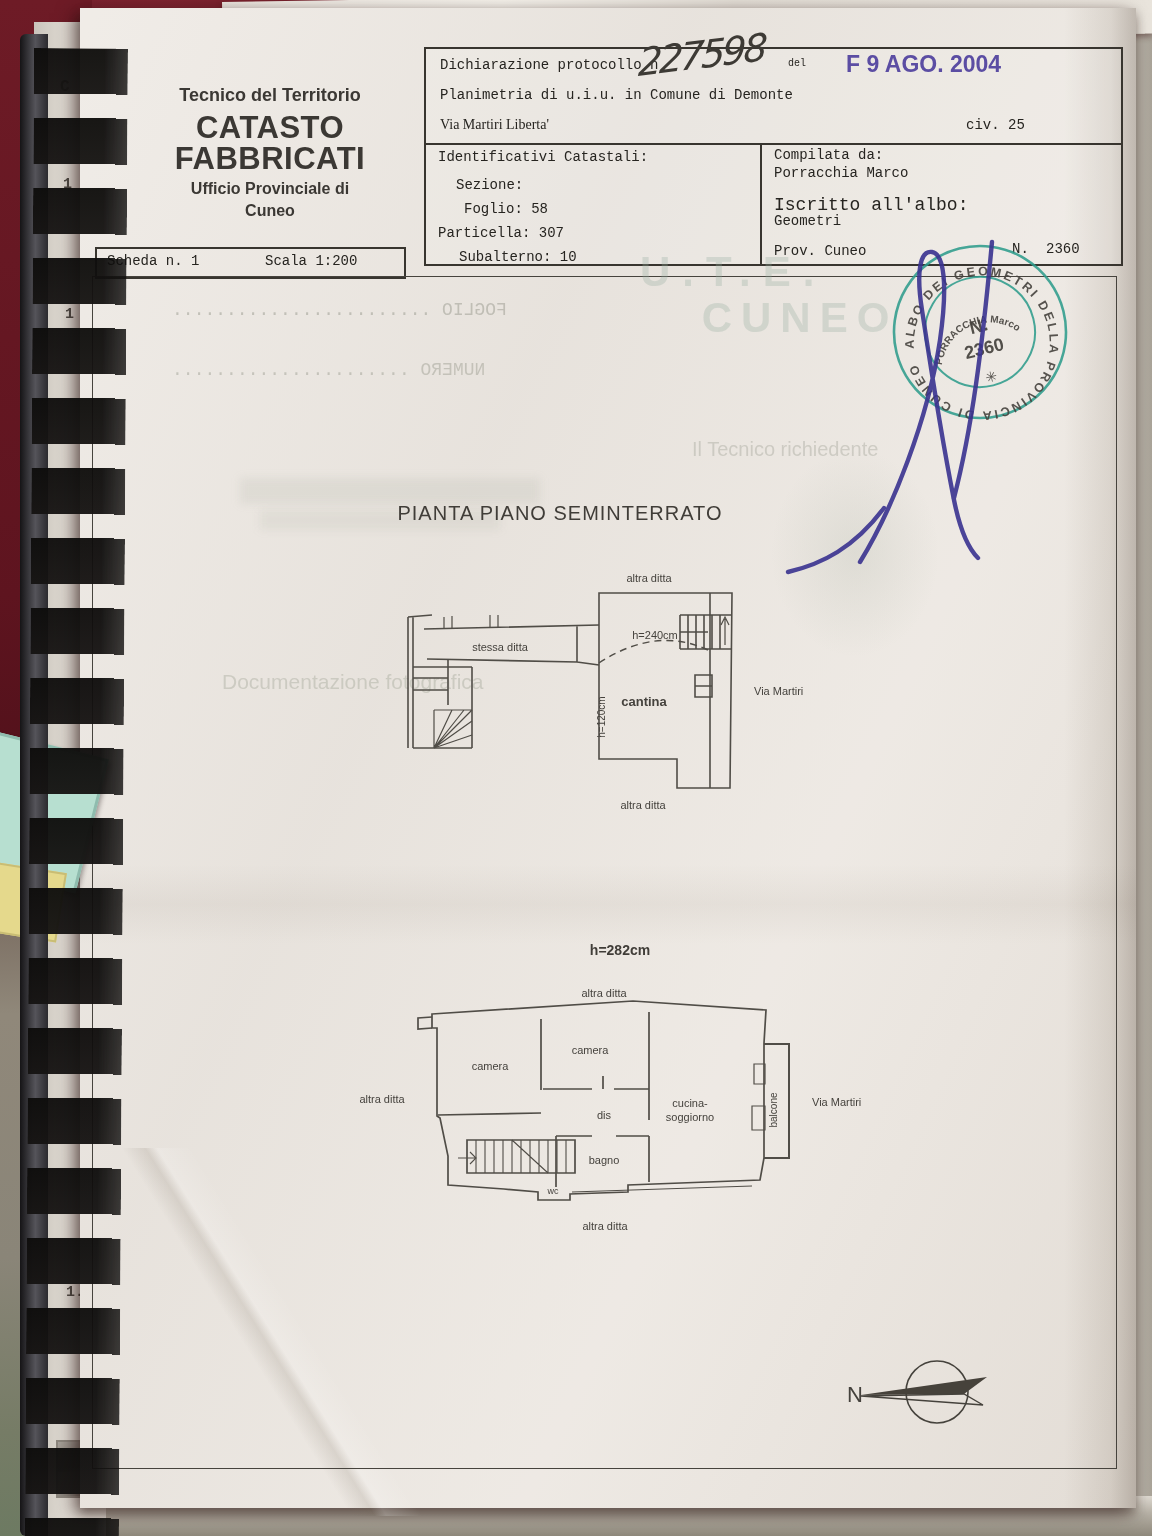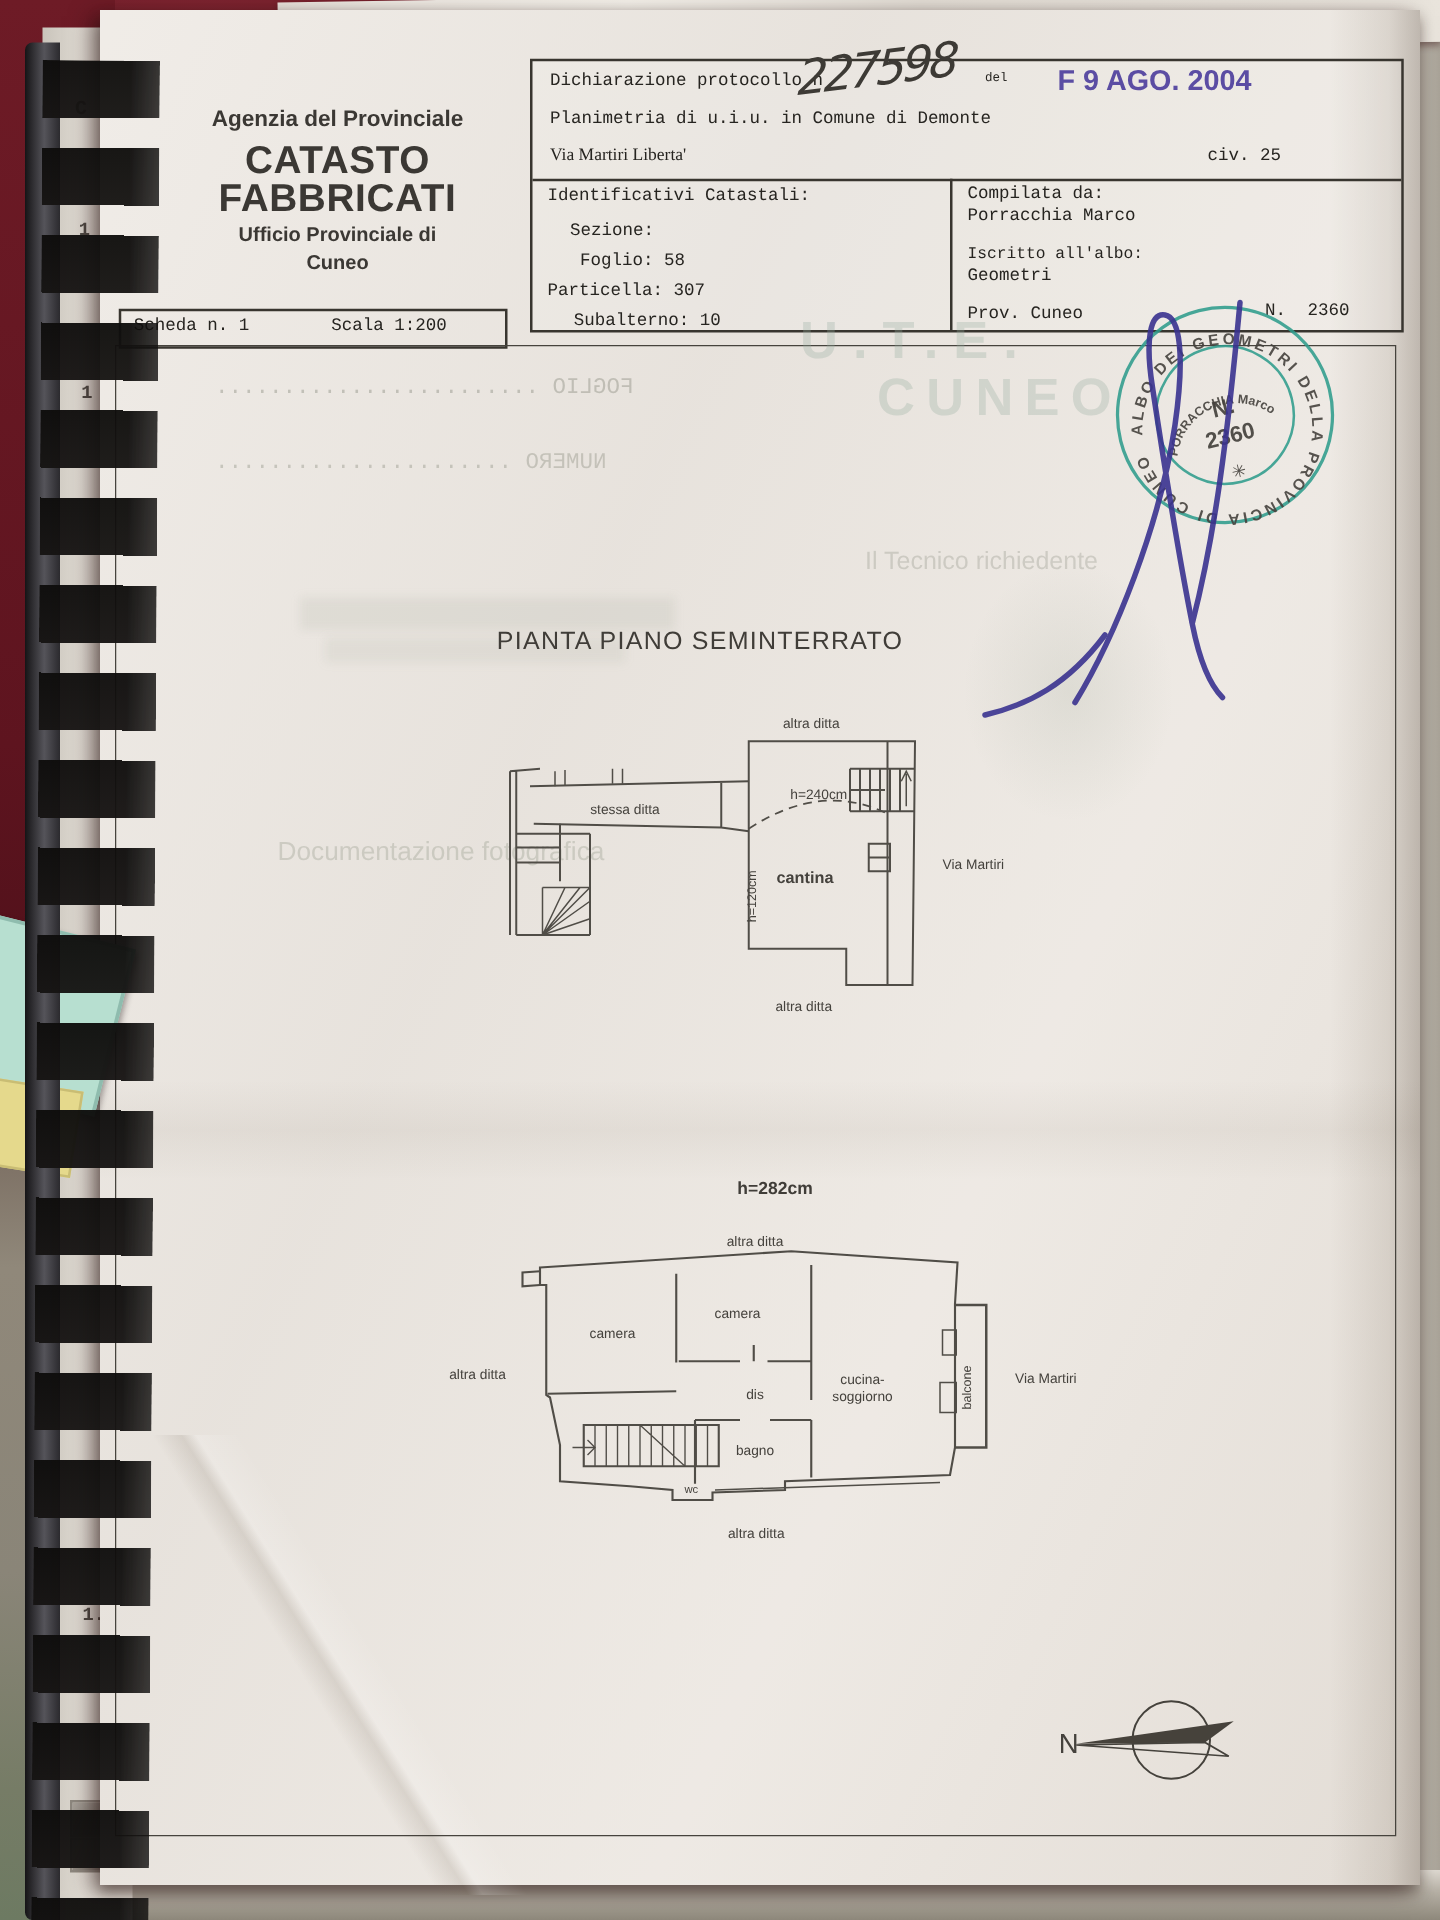--- a/index.html
+++ b/index.html
@@ -90,21 +90,21 @@
 
 <div class="abs sticky-teal"></div>
 <div class="abs sticky-yellow"></div>
 
 <div class="abs page">
   <div class="abs page-curl"></div>
   <div class="abs page-wave"></div>
   <div class="abs page-crease"></div>
 
   <div class="abs agency" style="left:40px;top:78px;width:300px;">
-    <div class="l1">Agenzia del Provinciale</div>
+    <div class="l1">Tecnico del Territorio</div>
     <div class="l2" style="margin-top:8px;">CATASTO FABBRICATI</div>
     <div class="l3" style="margin-top:7px;">Ufficio Provinciale di</div>
     <div class="l4" style="margin-top:6px;">Cuneo</div>
   </div>
 
   <div class="abs box" style="left:344px;top:39px;width:695px;height:215px;background:rgba(255,255,255,0.12);">
     <div class="abs" style="left:0;top:94px;width:100%;border-top:2px solid #38352f;"></div>
     <div class="abs" style="left:334px;top:94px;height:121px;border-left:2px solid #38352f;"></div>
 
     <div class="abs mono" style="left:14px;top:8px;font-size:14px;">Dichiarazione protocollo n</div>
@@ -118,21 +118,21 @@
     <div class="abs mono" style="left:540px;top:68px;font-size:14px;">civ. 25</div>
 
     <div class="abs mono" style="left:12px;top:100px;font-size:14px;">Identificativi Catastali:</div>
     <div class="abs mono" style="left:30px;top:128px;font-size:14px;">Sezione:</div>
     <div class="abs mono" style="left:38px;top:152px;font-size:14px;">Foglio: 58</div>
     <div class="abs mono" style="left:12px;top:176px;font-size:14px;">Particella: 307</div>
     <div class="abs mono" style="left:12px;top:200px;font-size:14px;margin-left:21px;">Subalterno: 10</div>
 
     <div class="abs mono" style="left:348px;top:98px;font-size:14px;">Compilata da:</div>
     <div class="abs mono" style="left:348px;top:116px;font-size:14px;">Porracchia Marco</div>
-    <div class="abs mono" style="left:348px;top:146px;font-size:13px;">Iscritto all'albo:</div>
+    <div class="abs mono" style="left:348px;top:146px;font-size:18px;">Iscritto all'albo:</div>
     <div class="abs mono" style="left:348px;top:164px;font-size:14px;">Geometri</div>
     <div class="abs mono" style="left:348px;top:194px;font-size:14px;">Prov. Cuneo</div>
     <div class="abs mono" style="left:586px;top:192px;font-size:14px;">N.</div>
     <div class="abs mono" style="left:620px;top:192px;font-size:14px;">2360</div>
   </div>
 
   <div class="abs box" style="left:15px;top:239px;width:307px;height:28px;">
     <div class="abs mono" style="left:10px;top:4px;font-size:14px;">Scheda n. 1</div>
     <div class="abs mono" style="left:168px;top:4px;font-size:14px;">Scala 1:200</div>
   </div>

